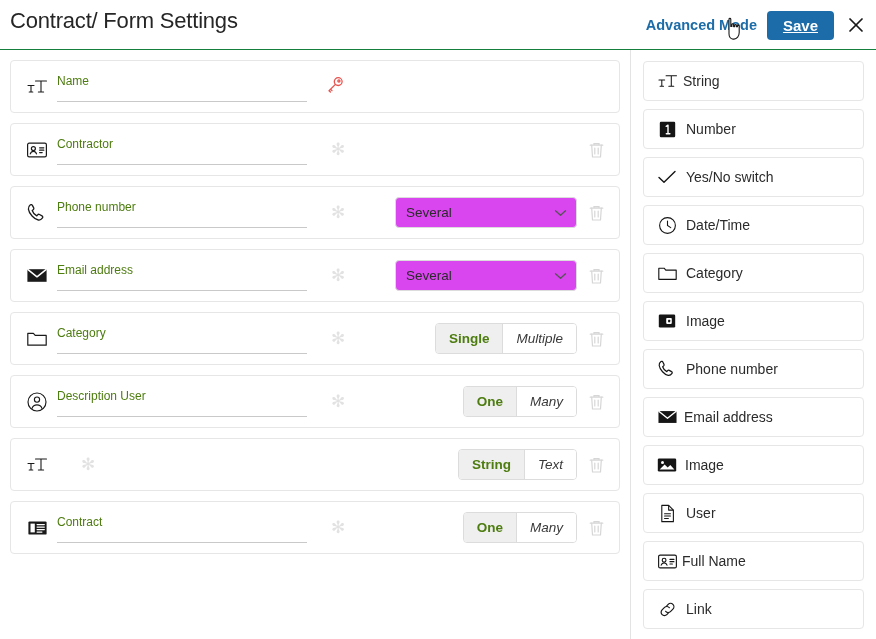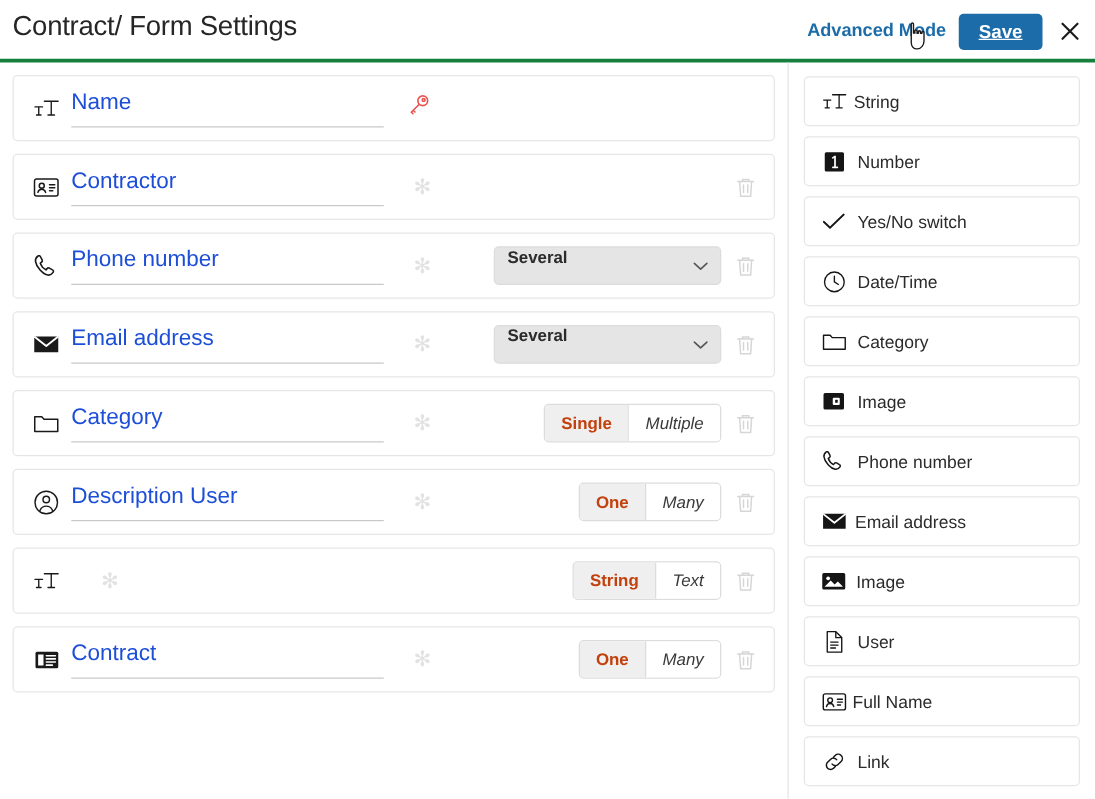--- a/index.html
+++ b/index.html
@@ -8,21 +8,21 @@
     width: 876px; height: 639px;
     background: #ffffff;
     font-family: "Liberation Sans", sans-serif;
     overflow: hidden;
   }
   #app { position: relative; width: 876px; height: 639px; background: #fff; }
 
   
   .header {
     position: absolute; left: 0; top: 0; width: 876px; height: 50px;
-    border-bottom: 3px solid #15803d;
+    border-bottom: 1px solid #15803d;
     display: flex; align-items: center;
   }
   .page-title {
     position: absolute; left: 10px; top: 8px;
     font-size: 22px; color: #262626; font-weight: 400;
     letter-spacing: -0.2px; white-space: nowrap;
   }
   .header-actions {
     position: absolute; right: 8px; top: 0; height: 50px;
     display: flex; align-items: center; gap: 10px;
@@ -76,60 +76,60 @@
   .row-icon {
     width: 24px; height: 24px; flex: 0 0 24px;
     display: flex; align-items: center; justify-content: center;
     color: #1a1a1a; margin-right: 8px;
   }
   .row-name-wrap {
     flex: 0 0 250px; position: relative; height: 34px;
     display: flex; align-items: flex-start; padding-top: 2px;
   }
   .row-name {
-    font-size: 18px; color: #1d4ed8; line-height: 18px;
+    font-size: 12px; color: #4d7c0f; line-height: 18px;
     white-space: nowrap;
   }
   .row-name-underline {
     position: absolute; left: 0; bottom: 2px; width: 250px; height: 1px;
     background: #c9c9c9;
   }
   .required-star {
     flex: 0 0 26px; text-align: center;
     color: #e2e2e2; font-size: 17px; line-height: 1;
     user-select: none;
   }
   .row-right {
     margin-left: auto; display: flex; align-items: center; gap: 8px;
   }
 
   
   .mini-select {
     position: relative; width: 182px; height: 31px;
-    border: 1px solid #dcdcdc; border-radius: 4px; background: #e5e5e5;
-    display: flex; align-items: flex-start; padding: 0 10px;
-    font-size: 13.5px; color: #2b2b2b; cursor: pointer; font-weight: bold;
+    border: 1px solid #dcdcdc; border-radius: 4px; background: #d946ef;
+    display: flex; align-items: center; padding: 0 10px;
+    font-size: 13.5px; color: #2b2b2b; cursor: pointer;
   }
   .mini-select .chev {
     position: absolute; right: 9px; top: 50%;
     transform: translateY(-50%); color: #555;
   }
 
   
   .segmented {
     display: flex; border: 1px solid #dcdcdc; border-radius: 4px;
     overflow: hidden; height: 31px; background: #fff;
   }
   .seg {
     display: flex; align-items: center; justify-content: center;
     padding: 0 13px; font-size: 13.5px; color: #3a3a3a;
     cursor: pointer; background: #fff; white-space: nowrap;
   }
   .seg + .seg { border-left: 1px solid #dcdcdc; font-style: italic; }
-  .seg.active { background: #efefef; font-weight: 700; color: #c2410c; }
+  .seg.active { background: #efefef; font-weight: 700; color: #4d7c0f; }
 
   .trash-btn {
     width: 22px; height: 24px; display: flex; align-items: center;
     justify-content: center; cursor: pointer; color: #d6d6d6;
     flex: 0 0 22px;
   }
   .key-icon { color: #e8534f; margin-left: 2px; }
 
   
   .type-item {

